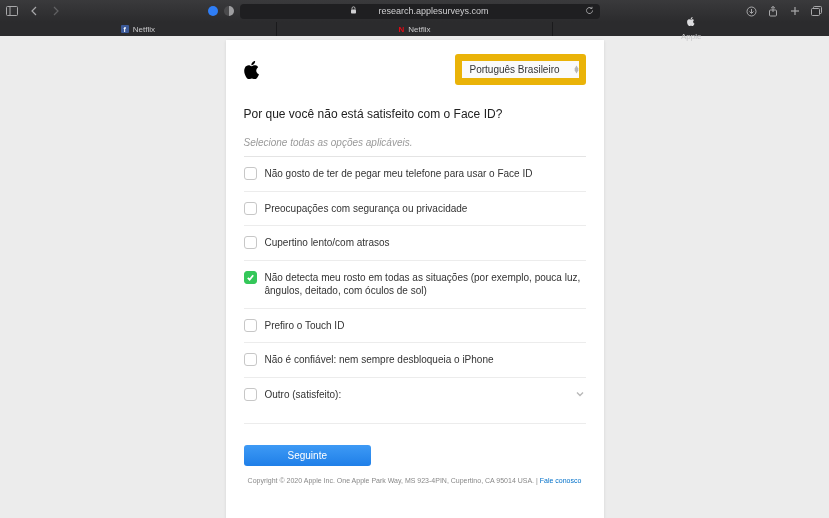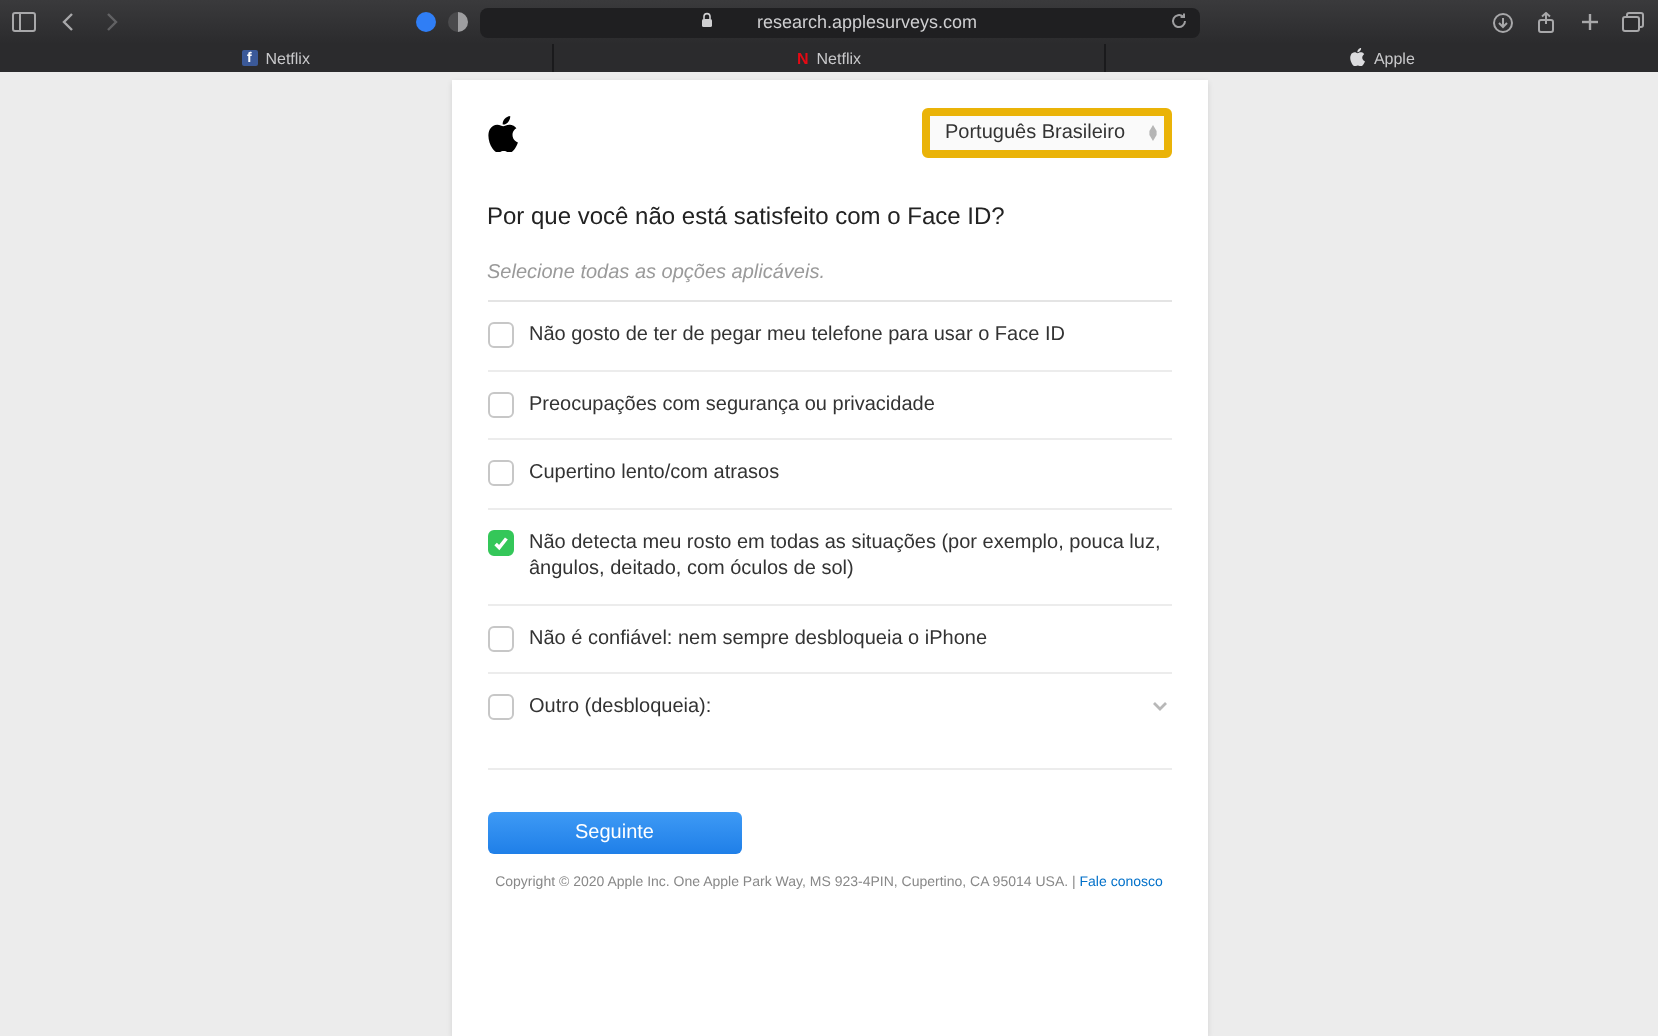--- a/index.html
+++ b/index.html
@@ -14,32 +14,32 @@
 .urlbar .reload { position: absolute; right: 6px; color: #9e9ea0; }
 .tb-icon { width: 12px; height: 12px; display: inline-flex; align-items: center; justify-content: center; color: #a8a8aa; }
 .tb-right { margin-left: auto; }
 
 .dotblue { width: 10px; height: 10px; border-radius: 50%; background: #2f7ef6; }
 .dothalf { width: 10px; height: 10px; border-radius: 50%; background: conic-gradient(#9e9ea0 0 50%, #4a4a4c 50% 100%); }
 
 
 .bookmarks { height: 14px; background: #2b2b2d; display: flex; }
 .bm-tab { flex: 1; display: flex; align-items: center; justify-content: center; gap: 4px; font-size: 8px; color: #c9c9cb; border-right: 1px solid #1a1a1c; }
-.bm-tab:last-child { border-right: none; }
+.bm-tab:last-child { border-right: none; flex-direction: column; }
 .bm-fb { width: 8px; height: 8px; background: #3b5998; color: #fff; font-size: 7px; display: flex; align-items: center; justify-content: center; border-radius: 1px; font-weight: bold; }
 .bm-nf { color: #e50914; font-weight: bold; font-size: 8px; }
 .bm-ap { color: #dcdcde; font-size: 8px; }
 
 
 .page { background: #ececec; height: 482px; overflow-y: auto; display: flex; justify-content: center; padding-top: 4px; }
 .card { width: 378px; background: #fff; box-shadow: 0 1px 3px rgba(0,0,0,.1); padding: 14px 18px 12px; }
 
 .header-row { display: flex; align-items: center; justify-content: space-between; margin-bottom: 22px; }
 .apple-logo { width: 16px; height: 18px; color: #000; }
-.lang-select { font-size: 10px; padding: 3px 18px 3px 8px; border: 4px solid #eab308; border-radius: 3px; background: #fafafa; color: #333; position: relative; appearance: none; -webkit-appearance: none; }
+.lang-select { font-size: 10px; padding: 3px 18px 3px 8px; border: 7px solid #eab308; border-radius: 3px; background: #fafafa; color: #333; position: relative; appearance: none; -webkit-appearance: none; }
 .lang-wrap { position: relative; }
 .lang-wrap::after { content: ""; position: absolute; right: 6px; top: 50%; transform: translateY(-50%); width: 6px; height: 10px; background: linear-gradient(#888,#888); clip-path: polygon(20% 40%, 50% 10%, 80% 40%, 80% 60%, 50% 90%, 20% 60%); opacity: .6; }
 
 .question { font-size: 12px; color: #222; font-weight: 500; margin-bottom: 16px; }
 .subtitle { font-size: 10px; color: #9a9a9a; font-style: italic; }
 hr.sep { border: none; border-top: 1px solid #e4e4e4; margin: 8px 0 0; }
 
 .option { display: flex; align-items: flex-start; gap: 8px; padding: 10px 0; border-bottom: 1px solid #ececec; font-size: 10px; color: #333; line-height: 1.35; }
 .option:last-of-type { border-bottom: none; }
 .cbox { width: 13px; height: 13px; border: 1px solid #c7c7c7; border-radius: 3px; flex-shrink: 0; margin-top: 0; display: flex; align-items: center; justify-content: center; background: #fff; }
@@ -186,26 +186,30 @@
     <label class="option">
       <span class="cbox checked">
           <svg width="9" height="9" viewBox="0 0 10 10" fill="none" stroke="#fff" stroke-width="2">
             <polyline points="2,5.5 4,7.5 8,2.5"></polyline>
           </svg>
         </span>
       <span class="opt-text">Não detecta meu rosto em todas as situações (por exemplo, pouca luz, ângulos, deitado, com óculos de sol)</span>
     </label>
     <label class="option">
       <span class="cbox"></span>
+      <span class="opt-text">Prefiro o Touch ID</span>
+    </label>
+    <label class="option">
+      <span class="cbox"></span>
       <span class="opt-text">Não é confiável: nem sempre desbloqueia o iPhone</span>
     </label>
     <label class="option other">
       <span style="display:flex;gap:8px;align-items:center">
         <span class="cbox"></span>
-        <span class="opt-text">Outro (desbloqueia):</span>
+        <span class="opt-text">Outro (satisfeito):</span>
       </span>
       <span class="chev">
         <svg width="12" height="12" viewBox="0 0 12 12" fill="none" stroke="currentColor" stroke-width="1.4">
             <polyline points="3,4.5 6,7.5 9,4.5"></polyline>
           </svg>
       </span>
     </label>
 
     <div class="gap"></div>
     <div class="gap-block"></div>

